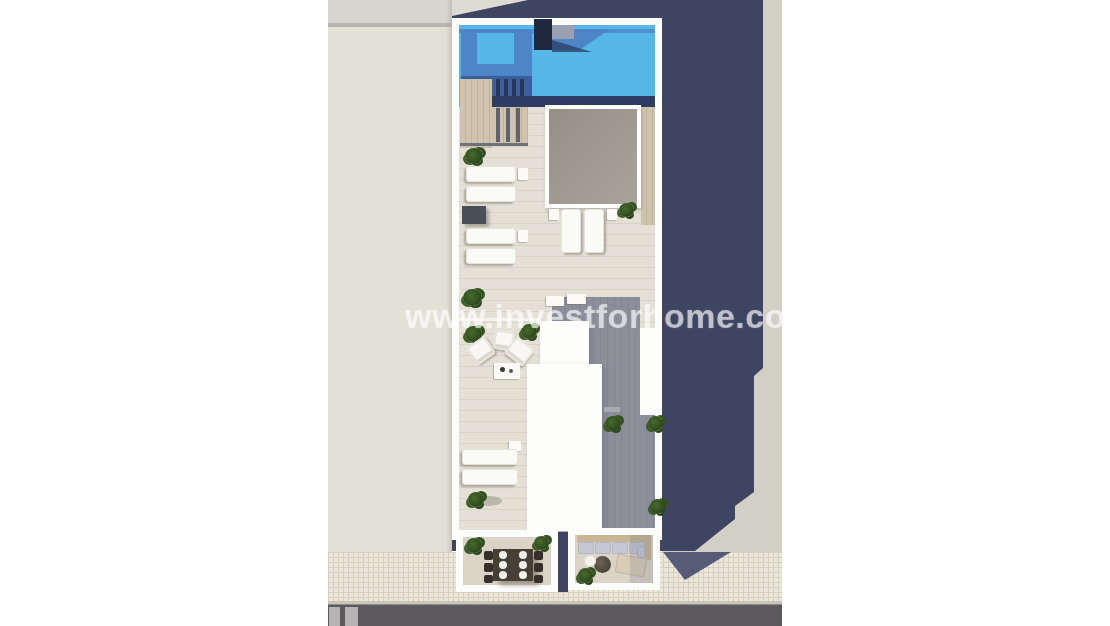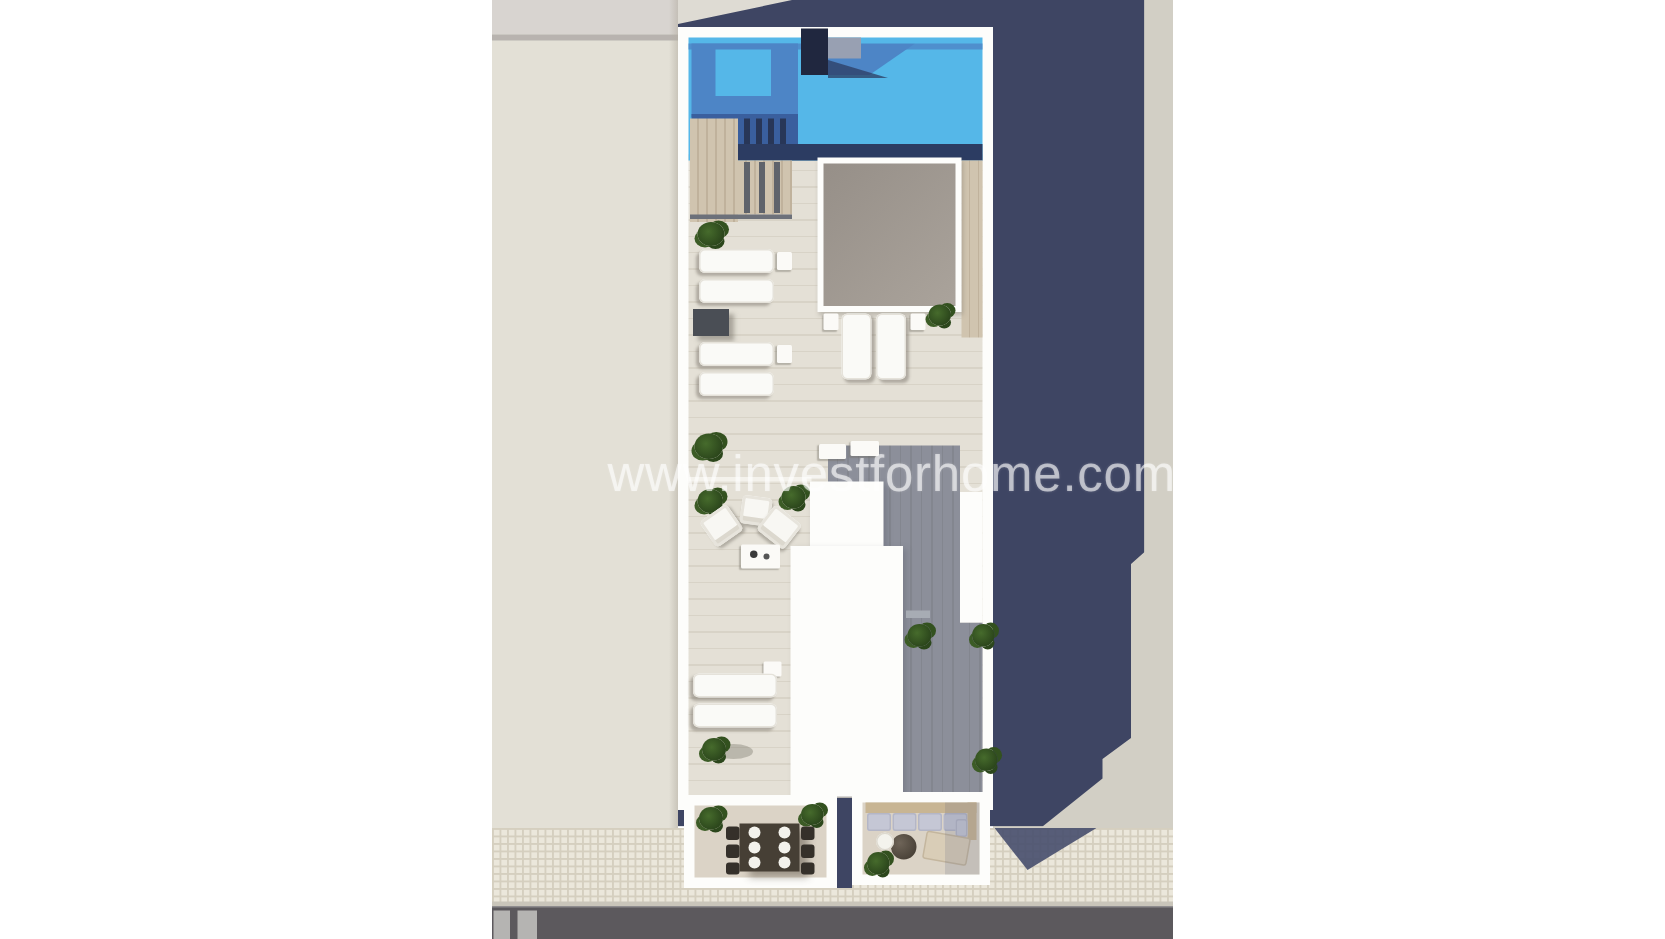--- a/index.html
+++ b/index.html
@@ -60,21 +60,21 @@
   .dchair{background:#35302a;border-radius:2px;position:absolute;}
   .sofa-wood{background:#c8b593;}
   .cushion{background:#c5c7d5;border-radius:2px;box-shadow:inset 0 0 0 1px #b4b6c6;}
   .round-table{border-radius:50%;background:radial-gradient(circle at 35% 35%,#6e6458,#4a4238 75%);}
   .pouf{border-radius:50%;background:#f4f3ed;box-shadow:inset 0 0 0 1px #ddd9cf;}
   .daybed{background:#d9cdb7;border:1px solid #c4b69e;border-radius:2px;}
   .bench{background:#a7acb4;}
   .terrace-edge{background:#f4f2ec;}
   .shade-overlay{background:rgba(95,100,125,.18);}
   
-  .watermark{color:rgba(255,255,255,.6);font-size:34px;font-weight:400;letter-spacing:.5px;
+  .watermark{color:rgba(255,255,255,.6);font-size:34px;font-weight:700;letter-spacing:.5px;
     text-shadow:0 0 2px rgba(255,255,255,.2);white-space:nowrap;}
 </style>
 </head>
 <body>
 
 <div id="scene">
 
   <div class="abs ground-right" style="left:662px;top:0;width:120px;height:553px;"></div>
   <div class="abs roof-strip" style="left:328px;top:0;width:124px;height:553px;"></div>
   <div class="abs roof-strip-top" style="left:328px;top:0;width:124px;height:23px;"></div>

